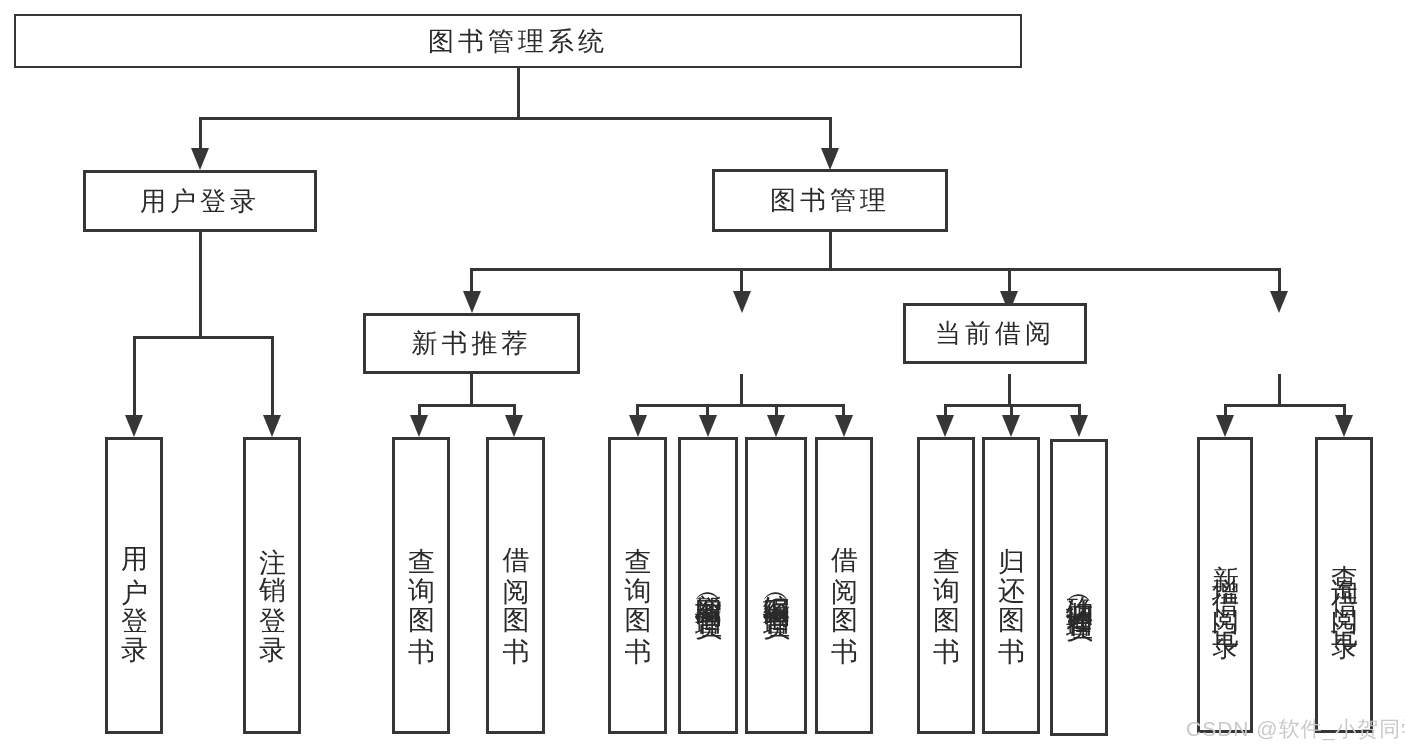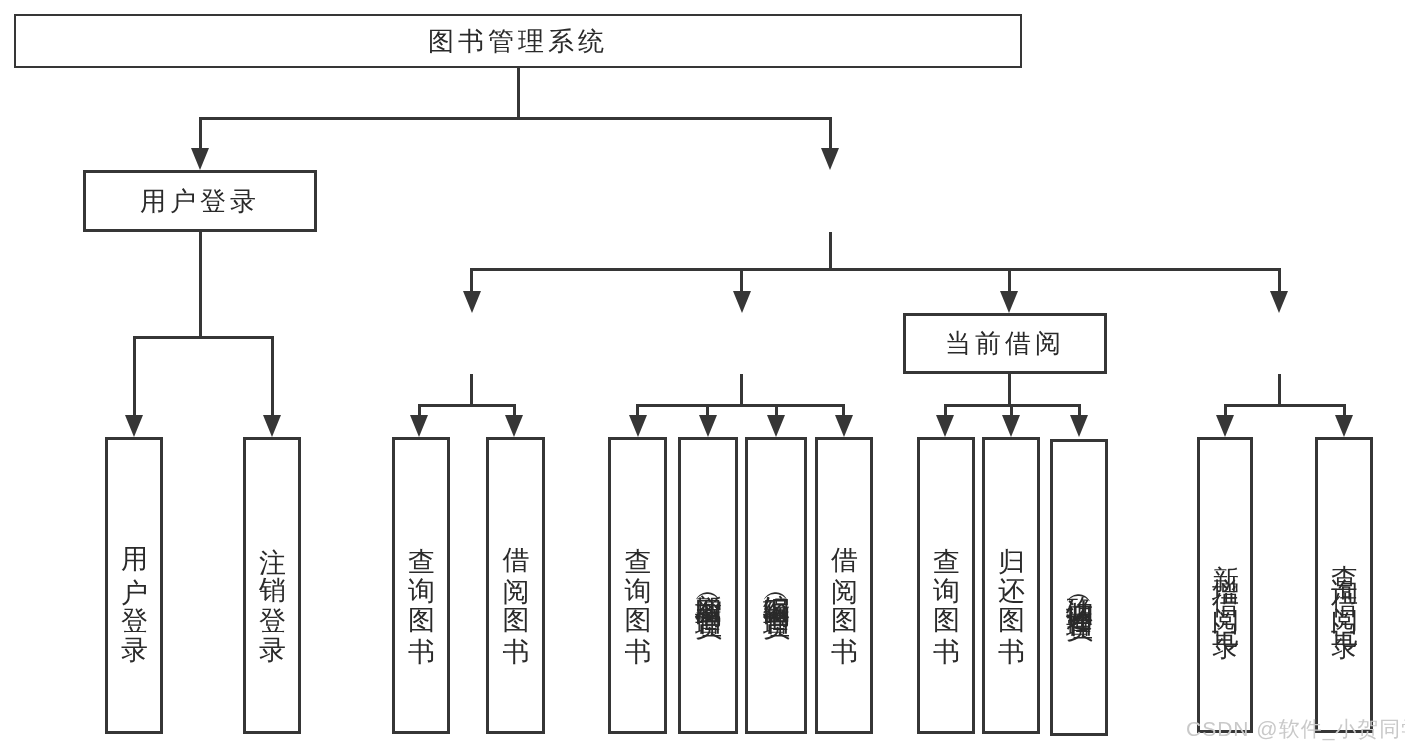--- a/index.html
+++ b/index.html
@@ -94,22 +94,28 @@
   <div class="vl" style="left:1342.5px;top:404px;height:14px;"></div>
   <div class="ah" style="left:1335px;top:415px;"></div>
 
   <div class="box root" style="left:14px;top:14px;width:1008px;height:54px;">
     <span class="hlabel">图书管理系统</span>
   </div>
 
   <div class="box" style="left:83px;top:170px;width:234px;height:62px;">
     <span class="hlabel">用户登录</span>
   </div>
+  <div class="box" style="left:712px;top:169px;width:236px;height:63px;">
+    <span class="hlabel">图书管理</span>
+  </div>
 
-  <div class="box" style="left:903px;top:313px;width:204px;height:61px;">
+  <div class="box" style="left:363px;top:313px;width:217px;height:61px;">
+    <span class="hlabel">新书推荐</span>
+  </div>
+  <div class="box" style="left:903px;top:303px;width:184px;height:61px;">
     <span class="hlabel">当前借阅</span>
   </div>
 
   <div class="box" style="left:105px;top:437px;width:58px;height:297px;">
     <span class="vtext" style="letter-spacing: 30px;">用户登录</span>
   </div>
   <div class="box" style="left:243px;top:437px;width:58px;height:297px;">
     <span class="vtext" style="letter-spacing: 30px;">注销登录</span>
   </div>
 

